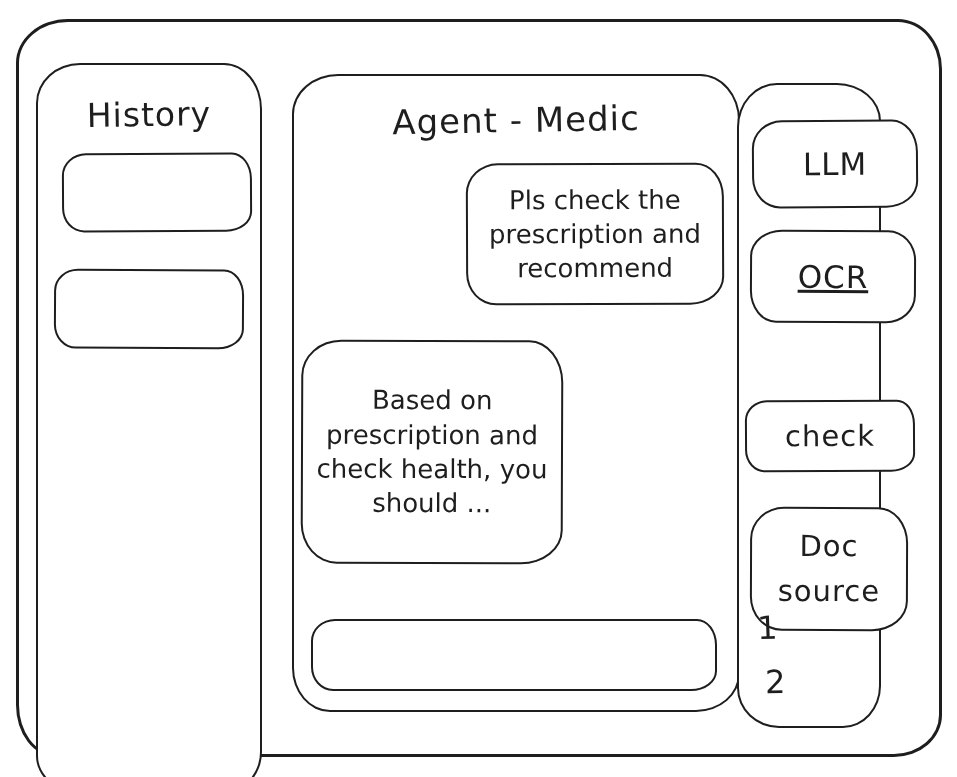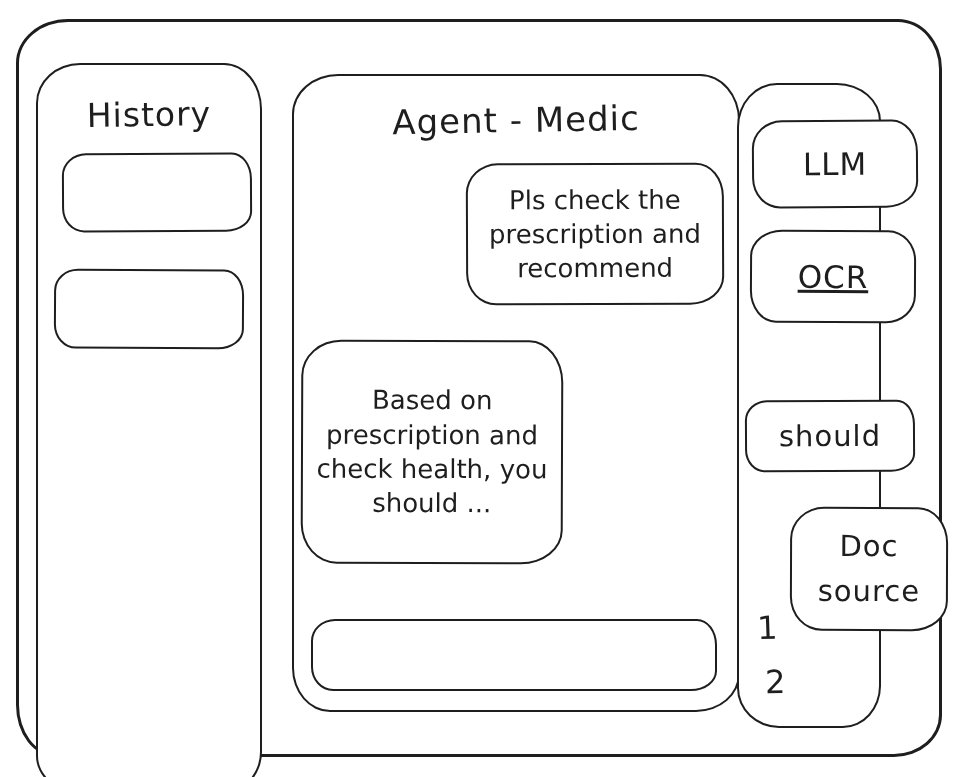--- a/index.html
+++ b/index.html
@@ -84,21 +84,21 @@
     text-align: center; font-size: 31px; letter-spacing: 1px;
   }
   .module.llm    { left: 13px; top: 35px;  width: 166px; height: 88px;
                    border-radius: 30px 26px 32px 28px / 28px 32px 26px 30px; transform: rotate(-0.4deg); }
   .module.ocr    { left: 11px; top: 145px; width: 166px; height: 93px;
                    border-radius: 32px 28px 30px 26px / 26px 30px 28px 32px; transform: rotate(0.3deg); text-decoration: underline; }
   .module.params { left: 6px;  top: 315px; width: 170px; height: 72px; font-size: 29px;
                    border-radius: 22px 18px 24px 20px / 20px 24px 18px 22px; transform: rotate(-0.3deg); }
   .module.docsrc { left: 11px; top: 422px; width: 158px; height: 124px; font-size: 29px; line-height: 1.55;
                    border-radius: 34px 30px 36px 32px / 32px 36px 30px 34px; transform: rotate(0.2deg);
-                   padding: 0 12px; margin-left: 40px; }
+                   padding: 0 12px; }
   .doc-num {
     position: absolute; font-size: 32px;
   }
   .doc-num.n1 { left: 18px; top: 524px; transform: rotate(-2deg); }
   .doc-num.n2 { left: 26px; top: 578px; transform: rotate(-1deg); }
 </style>
 </head>
 <body>
 
 <div class="canvas">
@@ -114,19 +114,19 @@
   <div class="sk chat-panel">
     <div class="chat-title">Agent - Medic</div>
     <div class="bubble user">Pls check the prescription and recommend</div>
     <div class="bubble agent">Based on prescription and check health, you should ...</div>
     <input class="chat-input" type="text" value="" style="">
   </div>
 
   <div class="sk tools-panel">
     <div class="module llm">LLM</div>
     <div class="module ocr">OCR</div>
-    <div class="module params">should</div>
+    <div class="module params">check</div>
     <div class="module docsrc">Doc source</div>
     <div class="doc-num n1">1</div>
     <div class="doc-num n2">2</div>
   </div>
 
 </div>
 
 </body></html>

